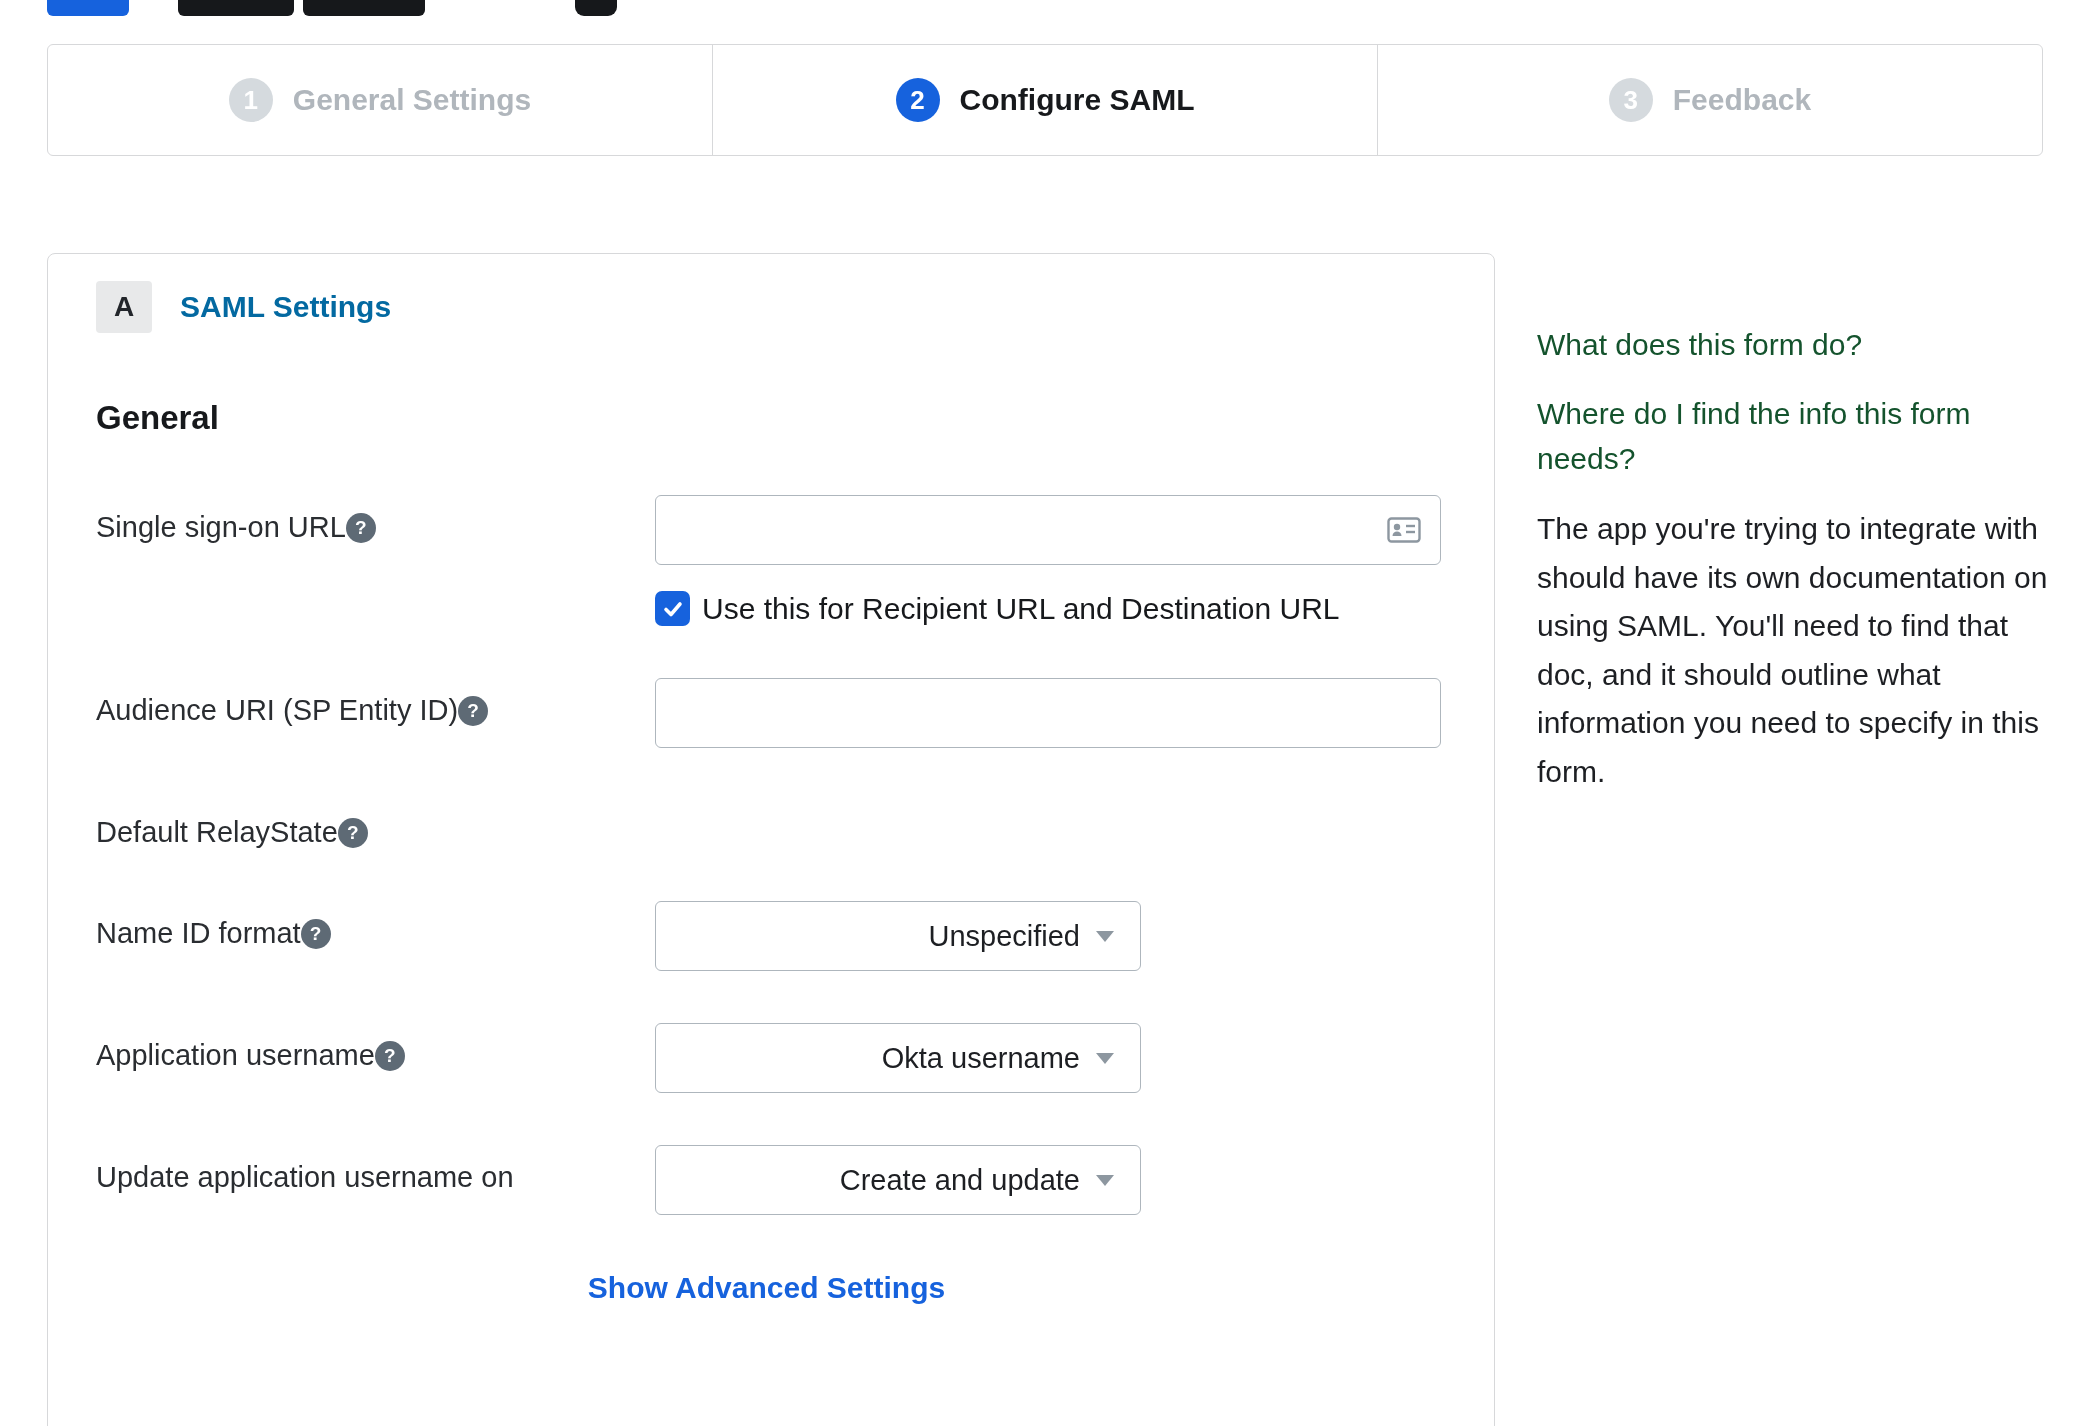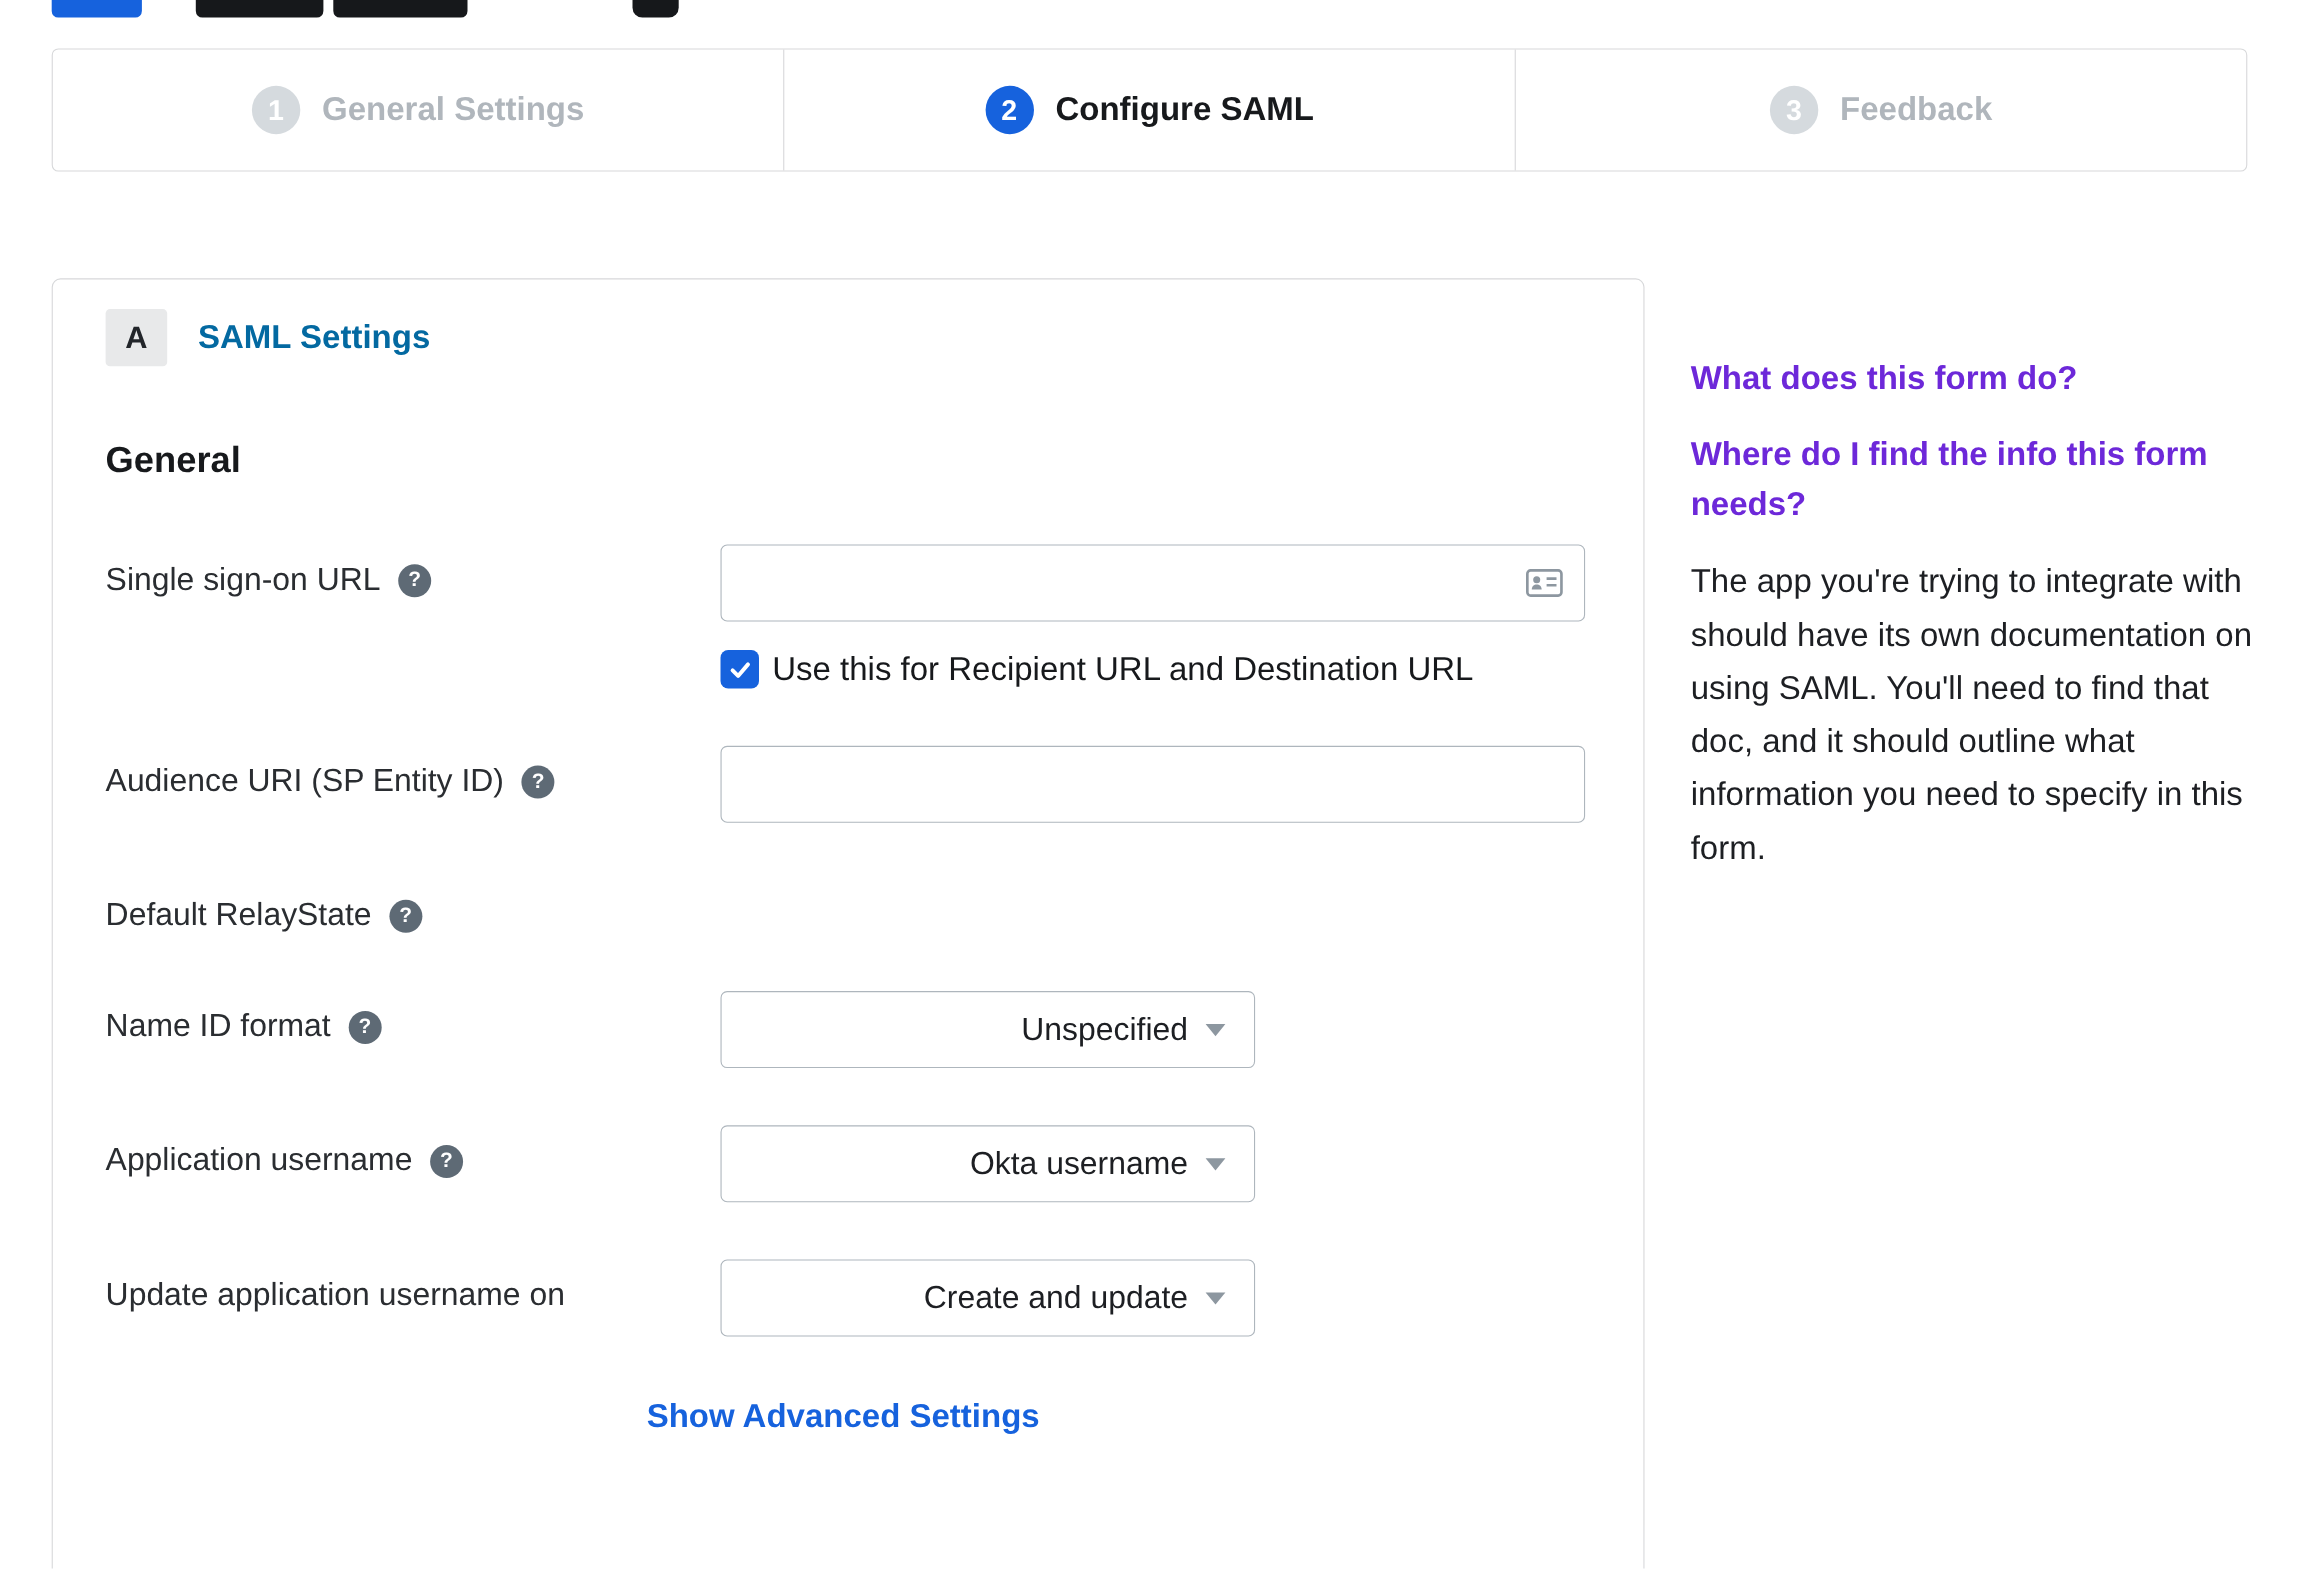--- a/index.html
+++ b/index.html
@@ -49,21 +49,21 @@
   .badge {
     width:56px; height:52px; background:#e8e9ea; border-radius:4px;
     display:flex; align-items:center; justify-content:center;
     font-size:28px; font-weight:bold; color:#22252a;
   }
   .panel-title { font-size:30px; font-weight:bold; margin:0; color:#0369a1; }
   .section-title { font-size:33px; font-weight:bold; margin:66px 0 0 0; color:#17191c; }
 
   .form { margin-top:58px; }
   .row { display:grid; grid-template-columns:559px 1fr; align-items:start; margin-bottom:52px; }
-  .label-cell { display:flex; align-items:center; gap:16px; padding-top:16px; padding-right:30px; }
+  .label-cell { display:flex; align-items:center; padding-top:16px; padding-right:30px; }
   .field-label { font-size:29px; color:#2a2d31; }
   .help-icon {
     width:30px; height:30px; border-radius:50%; background:#5e6a75; color:#fff;
     font-size:19px; font-weight:bold;
     display:inline-flex; align-items:center; justify-content:center;
     cursor:pointer; flex:0 0 auto;
   }
 
   .input-wrap { position:relative; width:786px; }
   .text-input {
@@ -96,21 +96,21 @@
     width:0; height:0;
     border-left:9px solid transparent; border-right:9px solid transparent;
     border-top:11px solid #8d97a0;
   }
 
   .advanced-row { display:flex; justify-content:center; margin-top:56px; }
   .advanced-link { color:#1662dd; font-size:30px; font-weight:600; text-decoration:none; cursor:pointer; }
 
   
   .help-sidebar { position:absolute; left:1537px; top:322px; width:516px; }
-  .help-heading { font-size:30px; font-weight:bold; margin:0 0 24px 0; line-height:1.5; color:#6d28d9; }
+  .help-heading { font-size:30px; font-weight:normal; margin:0 0 24px 0; line-height:1.5; color:#14532d; }
   .help-body { font-size:30px; margin:0 0 56px 0; line-height:1.62; color:#1d1f23; }
 </style>
 </head>
 <body>
 
 <div class="cropped-header">
   <div class="chip blue"></div>
   <div class="chip d1"></div>
   <div class="chip d2"></div>
   <div class="chip d3"></div>

